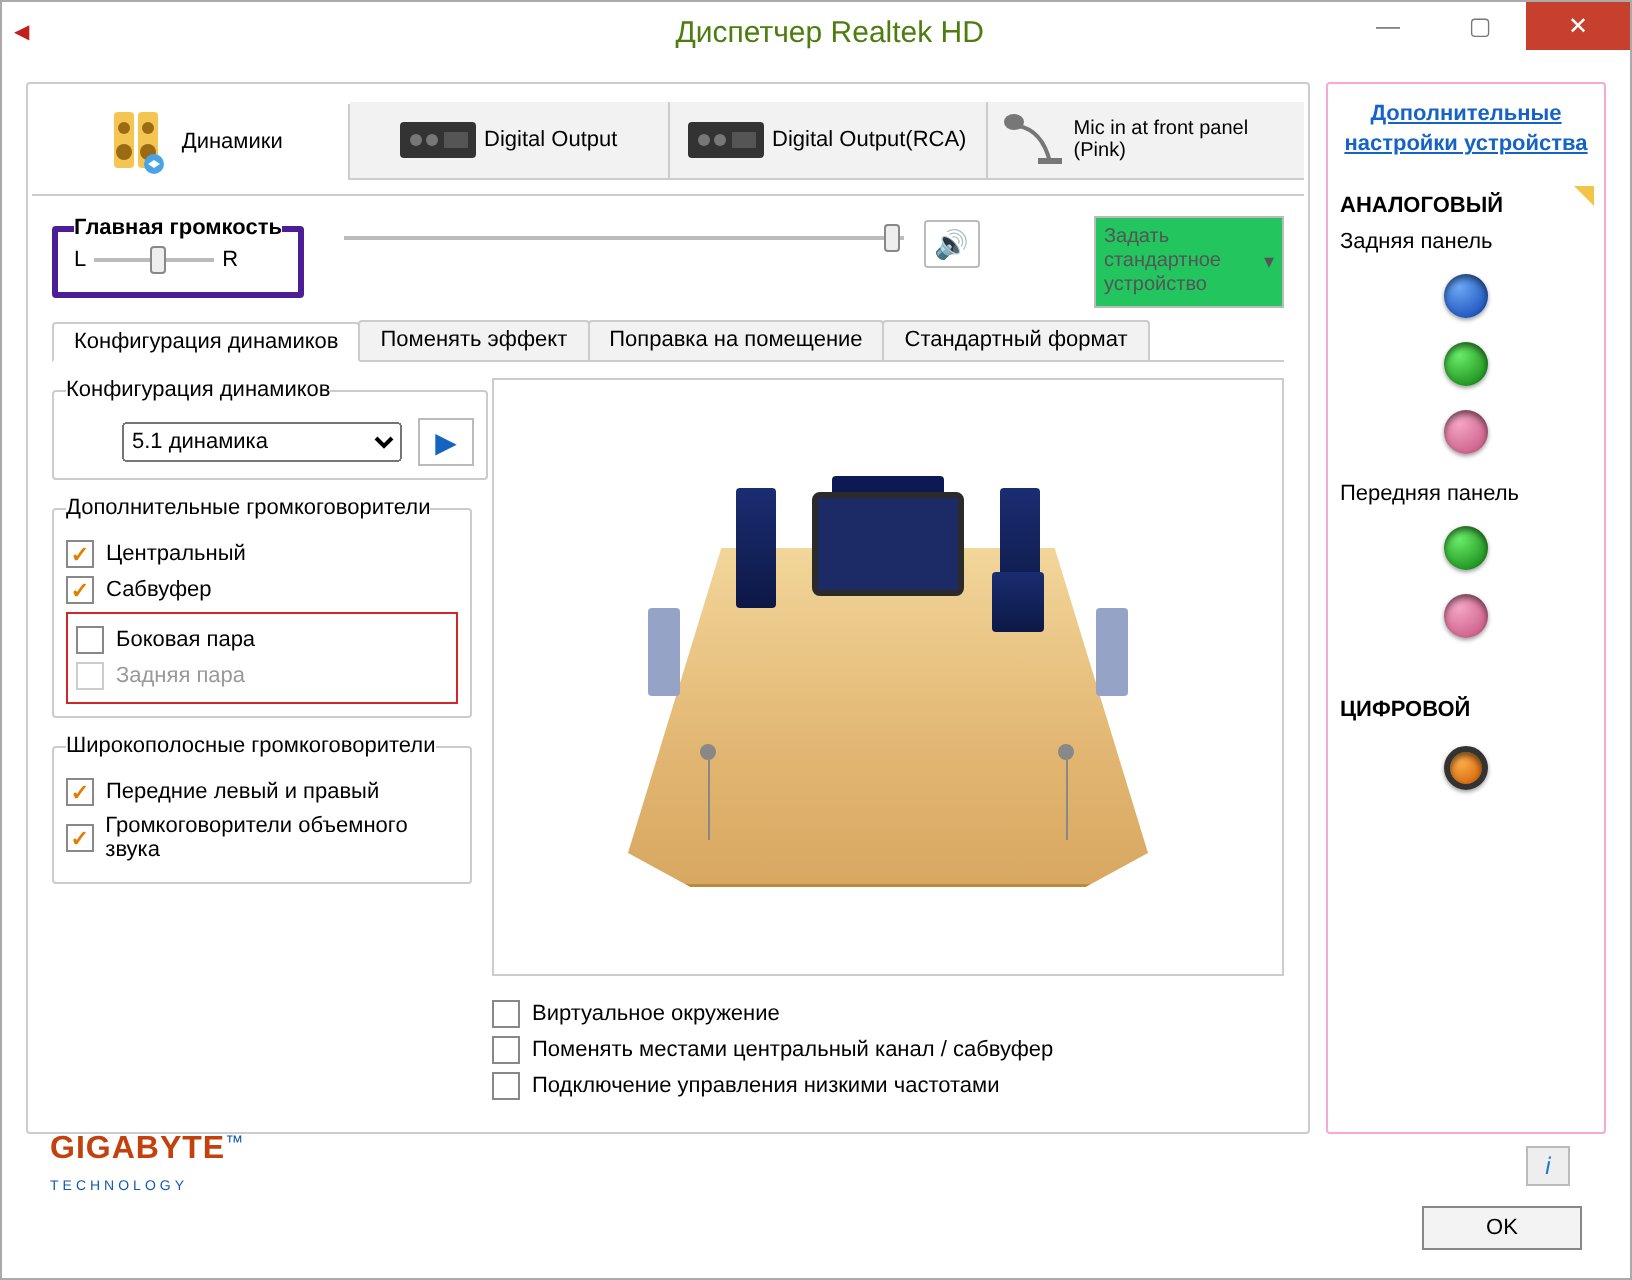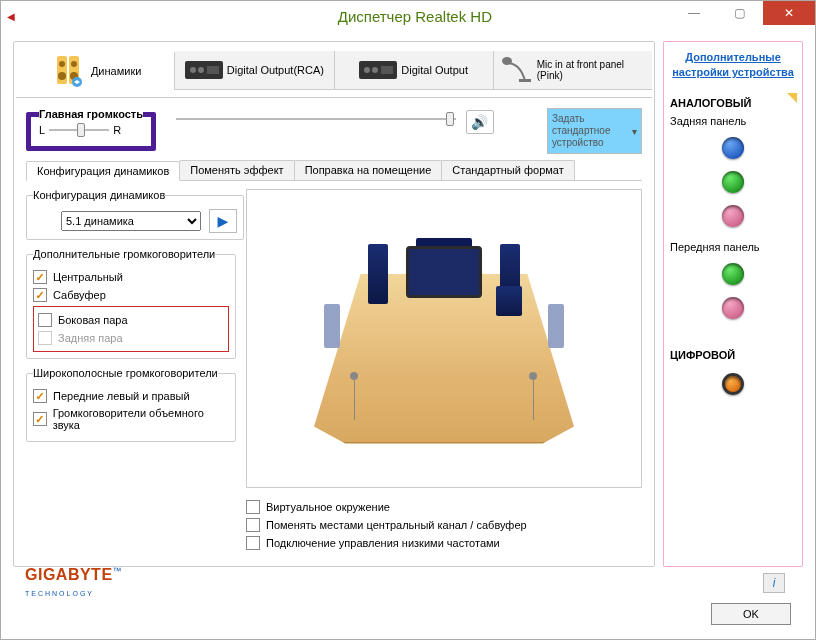--- a/index.html
+++ b/index.html
@@ -17,29 +17,29 @@
   .right-col { width: 140px; display:flex; flex-direction:column; border:1px solid #f9a8d4; border-radius:2px; padding: 6px 6px; text-align:center;}
   
   .device-tabs { display:flex; border-bottom:1px solid #ccc; height: 54px; align-items: center;}
   .device-tab { flex:1; border-right:1px solid #ccc; display:flex; align-items:center; justify-content:center; gap:4px; font-size:11px; padding:2px 2px;}
   .device-tab:last-child { border-right:none;}
   .device-tab.active { background: #fff; }
   .device-tab:not(.active){ background:#f2f2f2; border-bottom:1px solid #ccc;}
   .device-tab .dev-icon { width:38px; height:34px; display:flex; align-items:center; justify-content:center;}
   
   .master { display:flex; align-items:flex-start; gap:10px; padding: 10px 10px 2px 10px; }
-  .master fieldset { border:5px solid #4c1d95; border-radius:2px; padding: 4px 8px 10px 8px; font-size:11px; }
+  .master fieldset { border:3px solid #4c1d95; border-radius:2px; padding: 4px 8px 10px 8px; font-size:11px; }
   .master legend { font-size:11px; font-weight:bold; }
   .balance { display:flex; align-items:center; gap:4px; font-size:11px;}
   .bal-track { position:relative; width:60px; height:2px; background:#bbb;}
   .bal-thumb { position:absolute; top:-6px; left:28px; width:8px; height:14px; background:#eee; border:1px solid #888; border-radius:2px;}
   .vol-track { position:relative; width:280px; height:2px; background:#bbb; margin: 10px 0 0 10px;}
   .vol-thumb { position:absolute; top:-6px; left:270px; width:8px; height:14px; background:#eee; border:1px solid #888; border-radius:2px;}
   .mute-btn { width:28px; height:24px; border:1px solid #bbb; border-radius:2px; display:flex; align-items:center;justify-content:center; font-size:14px; color:#1565c0; margin-top:2px;}
-  .default-btn { border:1px solid #bbb; background:#7dd3fc; font-size:10px; padding:4px 4px; display:flex; align-items:center; gap:2px; margin-top:0px; color:#555;}
+  .default-btn { border:1px solid #bbb; background:#22c55e; font-size:10px; padding:4px 4px; display:flex; align-items:center; gap:2px; margin-top:0px; color:#555;}
   .default-btn .caret { color:#555;}
   
   .subtabs { display:flex; border-bottom:1px solid #ccc; margin: 4px 10px 0 10px; font-size:11px; }
   .subtab { border:1px solid #ccc; border-bottom:none; padding: 3px 10px; margin-right:-1px; background:#f2f2f2; border-top-left-radius:2px; border-top-right-radius:2px;}
   .subtab.active { background:#fff; position:relative; top:1px; border-bottom:1px solid #fff;}
   .sub-content { flex:1; display:flex; gap:10px; margin: 8px 10px 10px 10px; overflow:hidden;}
   .config-col { width: 210px; display:flex; flex-direction:column; gap:8px; font-size:11px;}
   .config-col fieldset { border:1px solid #ccc; border-radius:2px; padding:6px; }
   .config-col legend { font-size:11px; }
   .config-row { display:flex; align-items:center; gap:8px; margin-top:2px;margin-left:28px;}
@@ -131,32 +131,32 @@
           </div>
           <div class="device-tab">
             <span class="dev-icon">
               <svg width="38" height="22" viewBox="0 0 38 22">
                   <rect x="0" y="2" width="38" height="18" fill="#333" rx="2"></rect>
                   <circle cx="8" cy="11" r="3" fill="#777"></circle>
                   <circle cx="16" cy="11" r="3" fill="#777"></circle>
                   <rect x="22" y="7" width="12" height="8" fill="#555"></rect>
                 </svg>
             </span>
-            <span>Digital Output(RCA)</span>
+            <span>Digital Output</span>
           </div>
           <div class="device-tab">
             <span class="dev-icon">
               <svg width="38" height="22" viewBox="0 0 38 22">
                   <rect x="0" y="2" width="38" height="18" fill="#333" rx="2"></rect>
                   <circle cx="8" cy="11" r="3" fill="#777"></circle>
                   <circle cx="16" cy="11" r="3" fill="#777"></circle>
                   <rect x="22" y="7" width="12" height="8" fill="#555"></rect>
                 </svg>
             </span>
-            <span>Digital Output</span>
+            <span>Digital Output(RCA)</span>
           </div>
           <div class="device-tab">
             <span class="dev-icon">
               <svg width="34" height="30" viewBox="0 0 34 30">
                   <ellipse cx="10" cy="6" rx="5" ry="4" fill="#777"></ellipse>
                   <path d="M12 8 Q24 10 28 26" stroke="#777" stroke-width="2" fill="none"></path>
                   <rect x="22" y="24" width="12" height="3" fill="#777"></rect>
                 </svg>
             </span>
             <span style="font-size:10px;">Mic in at front panel (Pink)</span>

